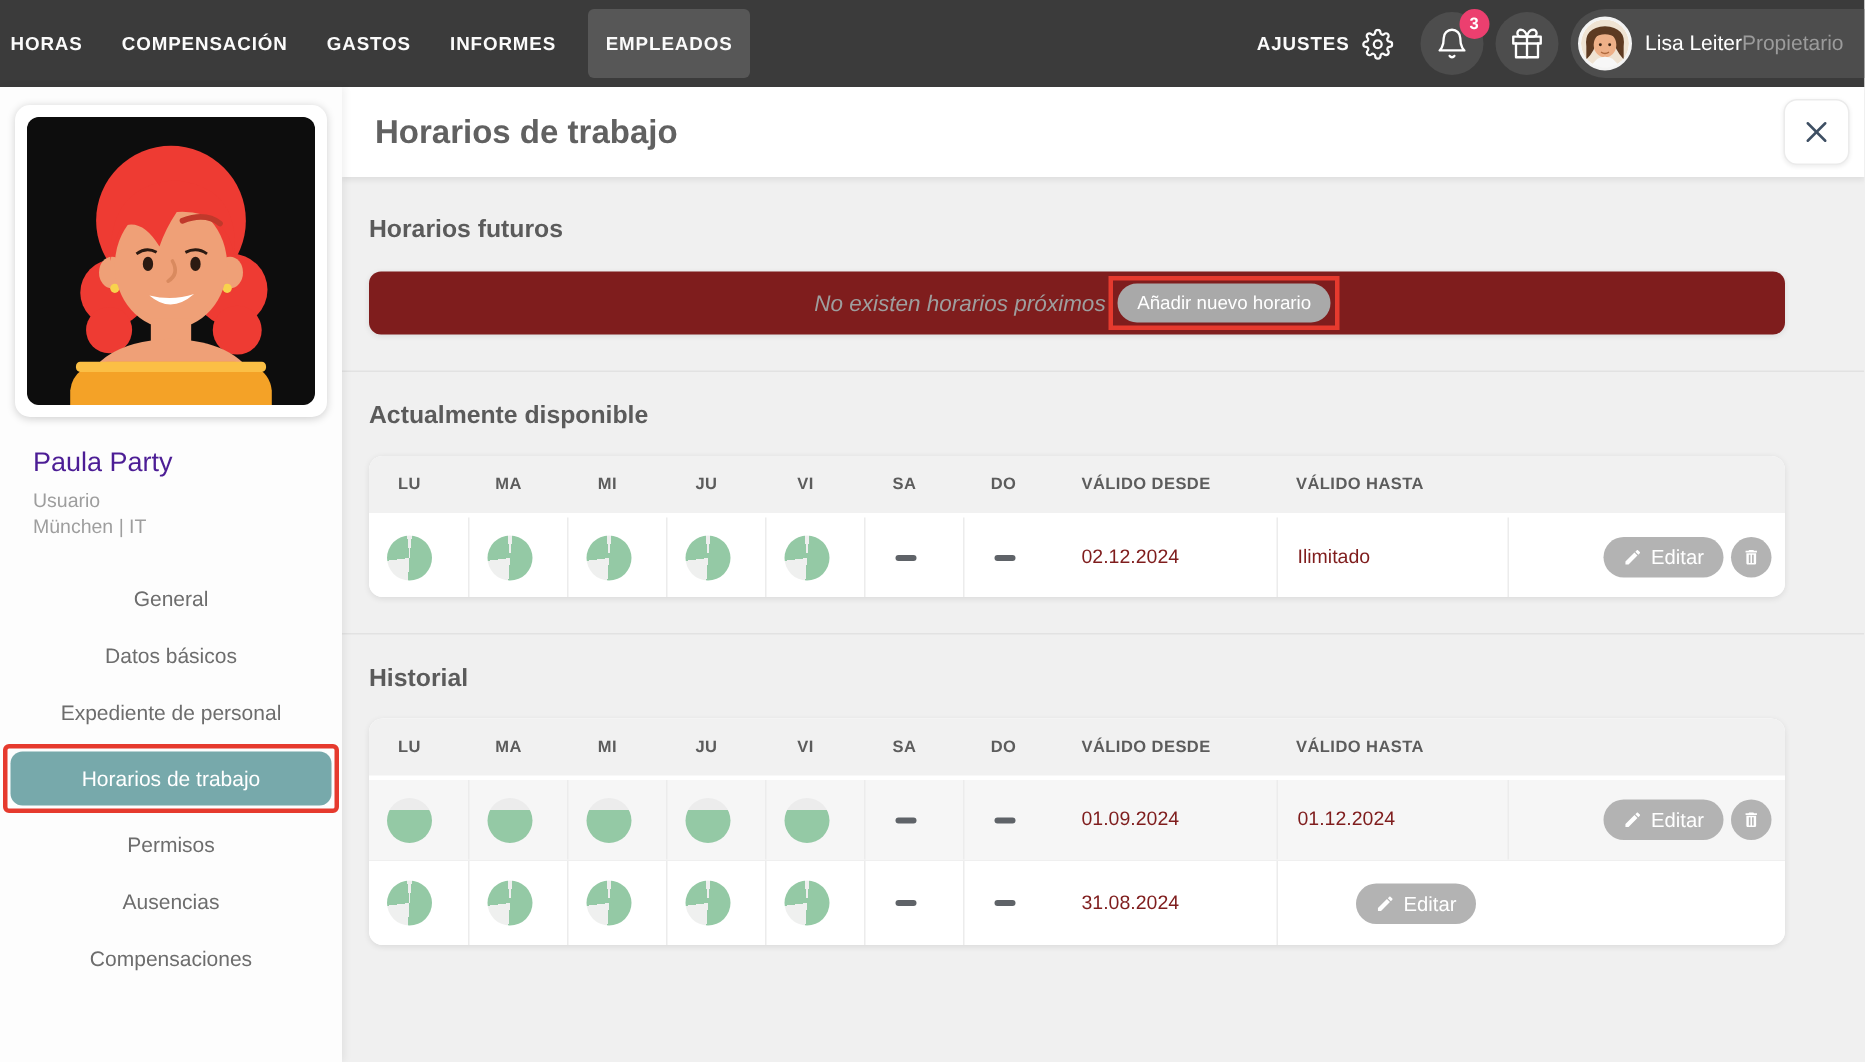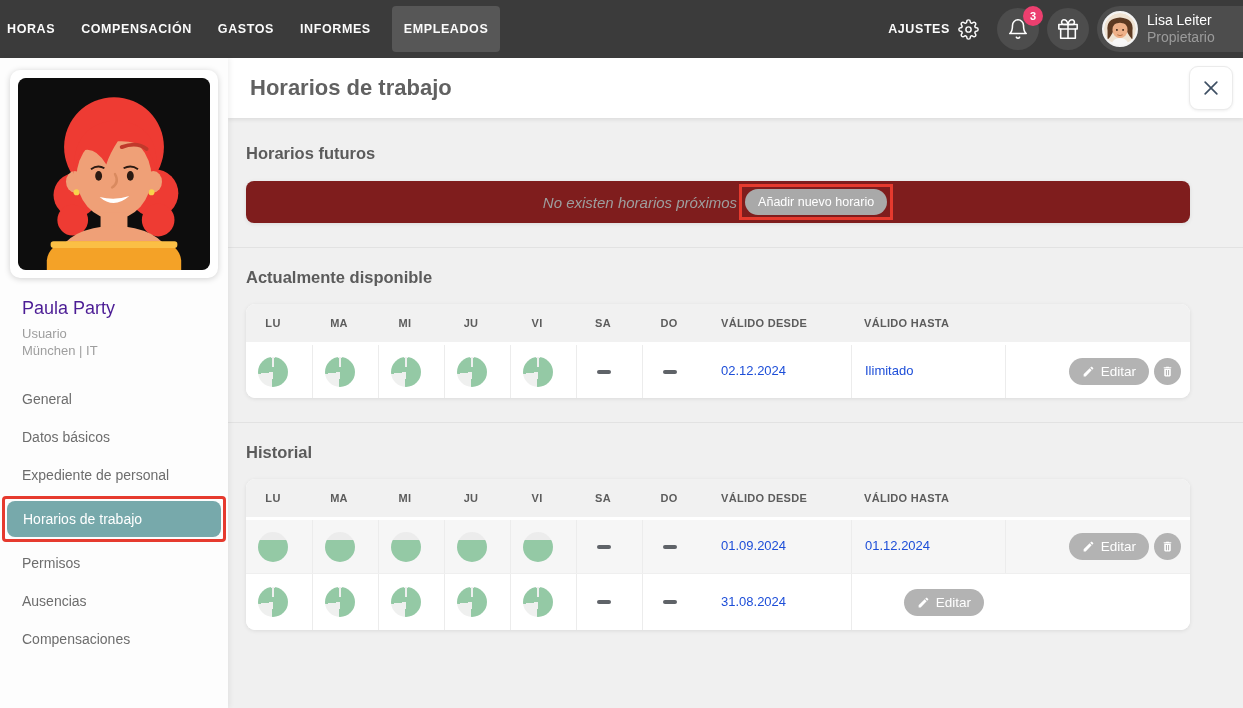--- a/index.html
+++ b/index.html
@@ -19,38 +19,38 @@
     font-weight:700; letter-spacing:.6px; cursor:pointer; margin-right:10px; }
   .circ-btn { width:42px; height:42px; border-radius:50%; background:#4d4d4d; border:none;
     display:flex; align-items:center; justify-content:center; position:relative; cursor:pointer; }
   .badge { position:absolute; top:-2px; right:-4px; min-width:20px; height:20px;
     background:#ec3f6f; color:#fff; border-radius:50%; font-size:11px; font-weight:700;
     display:flex; align-items:center; justify-content:center; }
   .user-pill { display:flex; align-items:center; gap:9px; background:#4d4d4d;
     border-radius:24px 0 0 24px; padding:5px 14px 5px 5px; height:46px; cursor:pointer; min-width:146px;}
   .user-avatar { width:36px; height:36px; border-radius:50%; border:2px solid #f3f3f3;
     overflow:hidden; background:#fff; flex-shrink:0; }
-  .user-meta { display:flex; flex-direction:column; line-height:1.25; }
+  .user-meta { display:flex; flex-direction:row; line-height:1.25; }
   .user-name { color:#fff; font-size:14px; }
   .user-role { color:#9b9b9b; font-size:14px;text-align:right; }
 
   
   .shell { display:flex; height:650px; }
 
   
   .sidebar { width:228px; background:#fdfdfd; box-shadow:2px 0 5px rgba(0,0,0,.06);
     position:relative; z-index:2; flex-shrink:0; }
   .profile-card { margin:12px 10px 0 10px; background:#fff; border-radius:10px;
     box-shadow:0 1px 6px rgba(0,0,0,.18); padding:8px; }
   .profile-img { width:100%; height:192px; border-radius:8px; display:block; background:#0d0d0d; }
   .emp-block { padding:20px 22px 8px 22px; }
   .emp-name { font-size:18px; color:#4c1d95; font-weight:400; }
   .emp-role { font-size:13px; color:#9e9e9e; margin-top:7px; }
   .emp-loc { font-size:13px; color:#9e9e9e; margin-top:2px; }
-  .side-menu { margin-top:14px; }
+  .side-menu { margin-top:14px;text-align:center; }
   .menu-item { font-size:14px; color:#6d6d6d; padding:11px 22px; cursor:pointer; }
   .menu-annotation { border:3px solid #e63a2e; border-radius:4px; margin:2px 2px; padding:2px; }
   .menu-item.active { background:#77a9ab; color:#fff; border-radius:8px; padding:10px 16px; }
 
   
   .main { flex:1; display:flex; flex-direction:column; background:#f0f0f0; min-width:0; }
   .main-header { height:60px; background:#fff; box-shadow:0 2px 4px rgba(0,0,0,.08);
     display:flex; align-items:center; justify-content:space-between; padding:0 10px 0 22px;
     position:relative; z-index:1; }
   .page-title { font-size:22px; font-weight:700; color:#616161; }
@@ -86,21 +86,21 @@
   .t-head .hcell { display:flex; align-items:center; font-size:11px; font-weight:700;
     color:#5c5c5c; letter-spacing:.3px; }
   .hcell.day { justify-content:center; }
   .hcell.left { padding-left:13px; }
   .t-row { background:#fff; min-height:53px; }
   .t-row.shaded { background:#f6f6f6; }
   .t-row + .t-row { border-top:1px solid #efefef; }
   .cell { display:flex; align-items:center; }
   .day-cell { justify-content:center; min-height:53px; }
   .t-row .cell + .cell { border-left:1px solid #ececec; }
-  .val-cell { padding:8px 13px; font-size:13px; color:#1d4ed8; line-height:1.55; }
+  .val-cell { padding:8px 13px; font-size:13px; color:#7f1d1d; line-height:1.55; }
   .actions-cell { justify-content:flex-end; padding-right:9px; gap:5px; }
 
   .dicon { width:30px; height:30px; border-radius:50%; }
   .dicon.pie { background:
     conic-gradient(#efefef 0deg 6deg, #94c9a5 6deg 184deg, #eff0ef 184deg 263deg,
                    #94c9a5 263deg 354deg, #efefef 354deg 360deg); }
   .dicon.full { background:linear-gradient(to bottom, #ececec 0 27%, #94c9a5 27% 100%); }
   .dicon.dash { width:14px; height:4px; border-radius:2px; background:#5f6368; }
 
   .edit-btn { background:#b3b3b3; color:#fff; border:none; height:27px; border-radius:14px;

